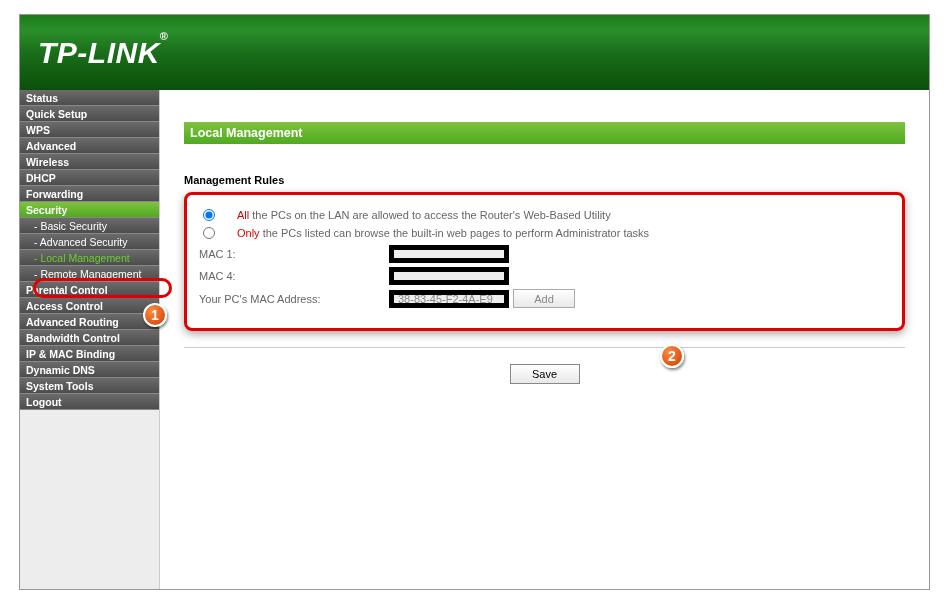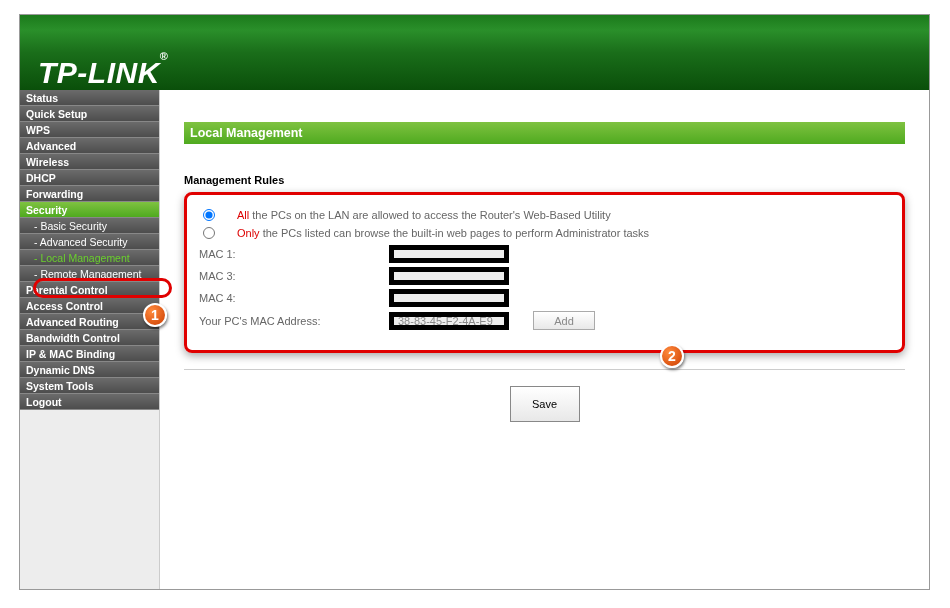--- a/index.html
+++ b/index.html
@@ -1,40 +1,40 @@
 <!DOCTYPE html>
 <html><head>
 <meta charset="utf-8">
 <style>
 *{margin:0;padding:0;box-sizing:border-box;font-family:Arial,Helvetica,sans-serif}
 body{background:#fff;width:950px;height:608px;position:relative}
 .frame{position:absolute;left:19px;top:14px;width:911px;height:576px;border:1px solid #999}
-.header{height:75px;background:linear-gradient(#1b7a1b 0%,#2a8f2a 20%,#1a6e1a 50%,#0a4f0a 100%);display:flex;align-items:flex-end;padding-left:18px}
+.header{height:75px;background:linear-gradient(#1b7a1b 0%,#2a8f2a 20%,#1a6e1a 50%,#0a4f0a 100%);display:flex;align-items:center;padding-left:18px}
 .logo{color:#fff;font-size:30px;font-weight:bold;font-style:italic;letter-spacing:0.5px}
 .logo sup{font-size:11px;font-style:normal;position:relative;top:-12px}
 .body{display:flex;height:calc(100% - 75px)}
 .sidebar{width:140px;background:#ededed;border-right:1px solid #ccc;overflow:visible}
 .sidebar-item{display:block;height:16px;line-height:16px;padding-left:6px;font-size:10.5px;font-weight:bold;color:#fff;background:linear-gradient(#6b6b6b,#4d4d4d);border-bottom:1px solid #888;cursor:pointer;white-space:nowrap}
 .sidebar-item.active{background:linear-gradient(#7fc241,#4faa1f);color:#fff}
 .sidebar-sub{padding-left:14px;font-weight:normal}
 .sidebar-sub.active-sub{color:#6ad02d}
 .content{flex:1;background:#fff;padding:32px 24px 10px 24px;position:relative}
 .title-bar{background:linear-gradient(#7fc241,#4faa1f);color:#fff;font-weight:bold;font-size:12.5px;padding:4px 6px}
 .section-label{font-size:11px;font-weight:bold;color:#000;margin:30px 0 6px 0}
 .rules-box{border:3px solid #e00000;border-radius:8px;padding:10px 12px 16px 12px;box-shadow:0 3px 8px rgba(0,0,0,.35)}
 .radio-row{display:flex;align-items:center;gap:22px;font-size:11px;color:#666;margin:4px 0 6px 4px}
 .radio-row input{width:12px;height:12px}
 .red{color:#d00}
 .form-row{display:flex;align-items:center;margin:4px 0;font-size:11px;color:#666}
 .form-row .lbl{width:190px;text-align:left;padding-right:12px}
 .form-row input[type=text]{width:120px;height:18px;border:5px solid #000000;background:#eee;font-size:11px;padding:0 4px}
-.form-row .btn{width:62px;height:19px;margin-left:24px;border:1px solid #aaa;background:linear-gradient(#fff,#e8e8e8);font-size:11px;color:#888;cursor:pointer}
+.form-row .btn{width:62px;height:19px;margin-left:4px;border:1px solid #aaa;background:linear-gradient(#fff,#e8e8e8);font-size:11px;color:#888;cursor:pointer}
 hr.sep{border:none;border-top:1px solid #ccc;margin:16px 0}
 .save-wrap{text-align:center}
-.save-wrap button{width:70px;height:36px;border:1px solid #888;background:linear-gradient(#fff,#e8e8e8);font-size:11px;cursor:pointer}
+.save-wrap button{width:70px;height:20px;border:1px solid #888;background:linear-gradient(#fff,#e8e8e8);font-size:11px;cursor:pointer}
 .circle{position:absolute;width:24px;height:24px;border-radius:50%;background:radial-gradient(circle at 35% 30%,#ff8a3d,#cc3d00);border:2px solid #fff;box-shadow:1px 2px 3px rgba(0,0,0,.5);color:#fff;font-weight:bold;font-size:14px;display:flex;align-items:center;justify-content:center;z-index:50}
 .c1{left:143px;top:303px}
 .c2{left:660px;top:344px}
 .hl{position:absolute;border:3px solid #e00000;border-radius:12px;pointer-events:none;z-index:40}
 .hl1{left:33px;top:278px;width:139px;height:20px}
 </style>
 </head>
 <body>
 
 <div class="frame">
@@ -76,24 +76,20 @@
         <label class="radio-row">
           <input type="radio" name="mgmt" style="">
           <span><span class="red">Only</span><span> the PCs listed can browse the built-in web pages to perform Administrator tasks</span></span>
         </label>
 
         <div class="form-row">
           <div class="lbl">MAC 1:</div>
           <input type="text" style="">
         </div>
         <div class="form-row">
-          <div class="lbl">MAC 3:</div>
-          <input type="text" style="">
-        </div>
-        <div class="form-row">
           <div class="lbl">MAC 4:</div>
           <input type="text" style="">
         </div>
         <div class="form-row">
           <div class="lbl">Your PC's MAC Address:</div>
           <input type="text" readonly="" style="color: rgb(136, 136, 136);" value="38-83-45-F2-4A-E9">
           <button class="btn">Add</button>
         </div>
       </div>
 

